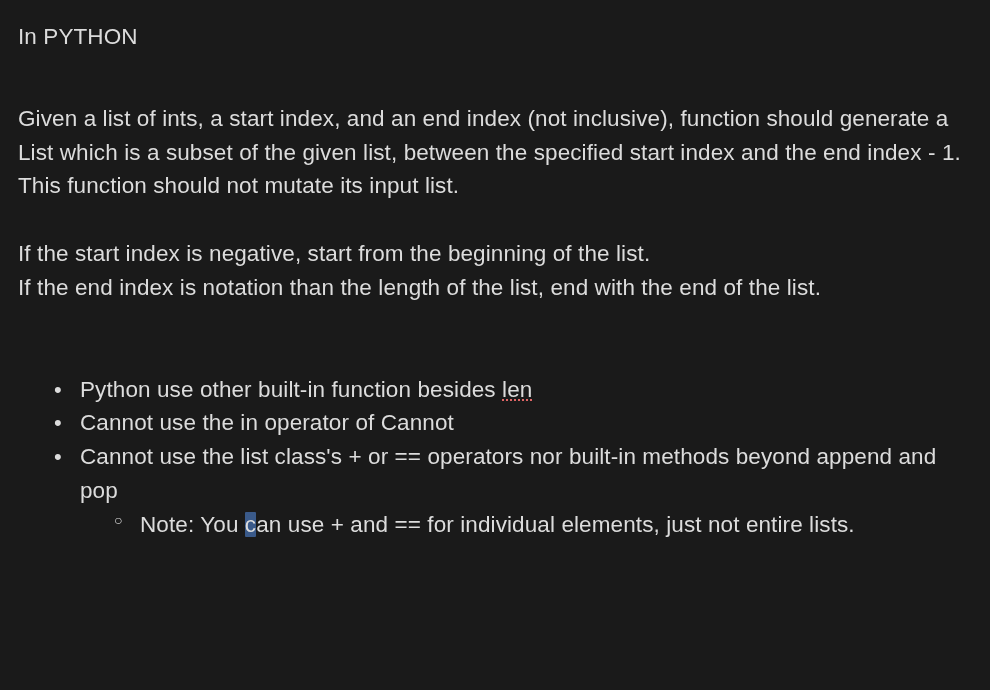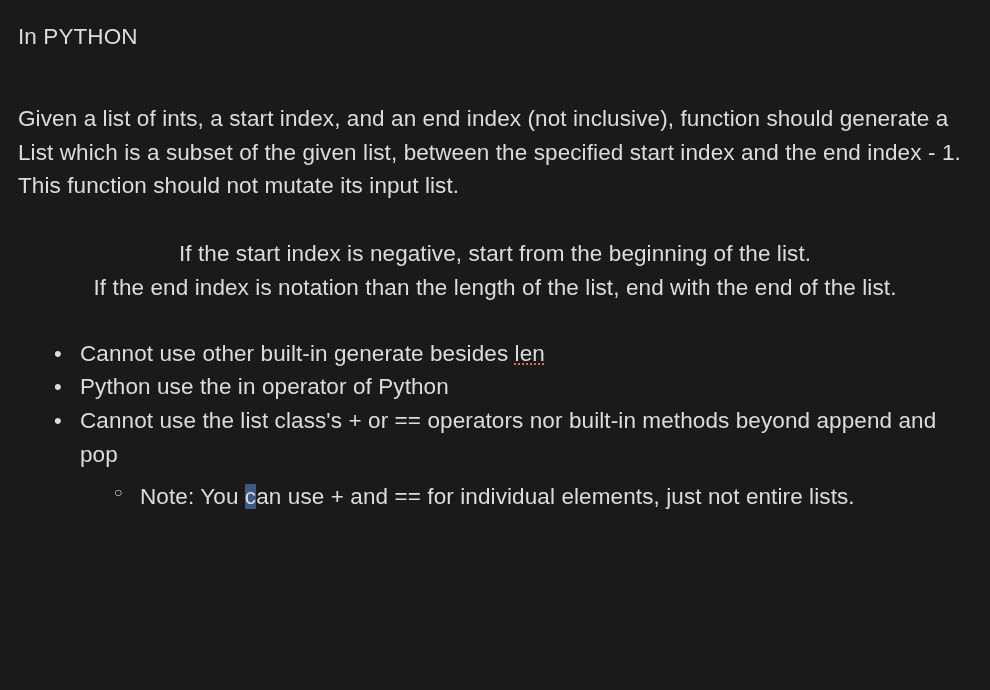--- a/index.html
+++ b/index.html
@@ -21,22 +21,21 @@
       letter-spacing: 0.1px;
     }
     .heading {
       margin-bottom: 34px;
     }
     .para {
       margin-bottom: 34px;
       margin-top: 48px;
     }
     .para-last {
-      margin-bottom: 32px;
-      text-align: center;
+      margin-bottom: 68px;
     }
     .spell-error {
       text-decoration: underline;
       text-decoration-style: dotted;
       text-decoration-color: #e06666;
       text-decoration-thickness: 2px;
       text-underline-offset: 3px;
     }
     ul.outer {
       list-style: none;
@@ -51,21 +50,20 @@
       content: "•";
       position: absolute;
       left: -6px;
       top: 0;
       color: #dcdcdc;
       font-size: 22px;
     }
     ul.inner {
       list-style: none;
       padding-left: 40px;
-      margin-top: 8px;
     }
     ul.inner > li {
       position: relative;
       padding-left: 20px;
       line-height: 1.5;
     }
     ul.inner > li::before {
       content: "○";
       position: absolute;
       left: -6px;
@@ -85,23 +83,23 @@
 
 <div class="para">Given a list of ints, a start index, and an end index (not inclusive), function should generate a List which is a subset of the given list, between the specified start index and the end index - 1. This function should not mutate its input list.</div>
 
 <div class="para-last">
   <div>If the start index is negative, start from the beginning of the list.</div>
   <div>If the end index is notation than the length of the list, end with the end of the list.</div>
 </div>
 
 <ul class="outer">
   <li>
-    <span>Cannot use other built-in generate besides </span><span class="spell-error">len</span>
+    <span>Python use other built-in function besides </span><span class="spell-error">len</span>
   </li>
-  <li>Python use the in operator of Python</li>
+  <li>Cannot use the in operator of Cannot</li>
   <li>
     <span>Cannot use the list class's + or == operators nor built-in methods beyond append and pop</span>
     <ul class="inner">
       <li>
         <span>Note: You </span><span class="cursor-sel">c</span><span>an use + and == for individual elements, just not entire lists.</span>
       </li>
     </ul>
   </li>
 </ul>
 

